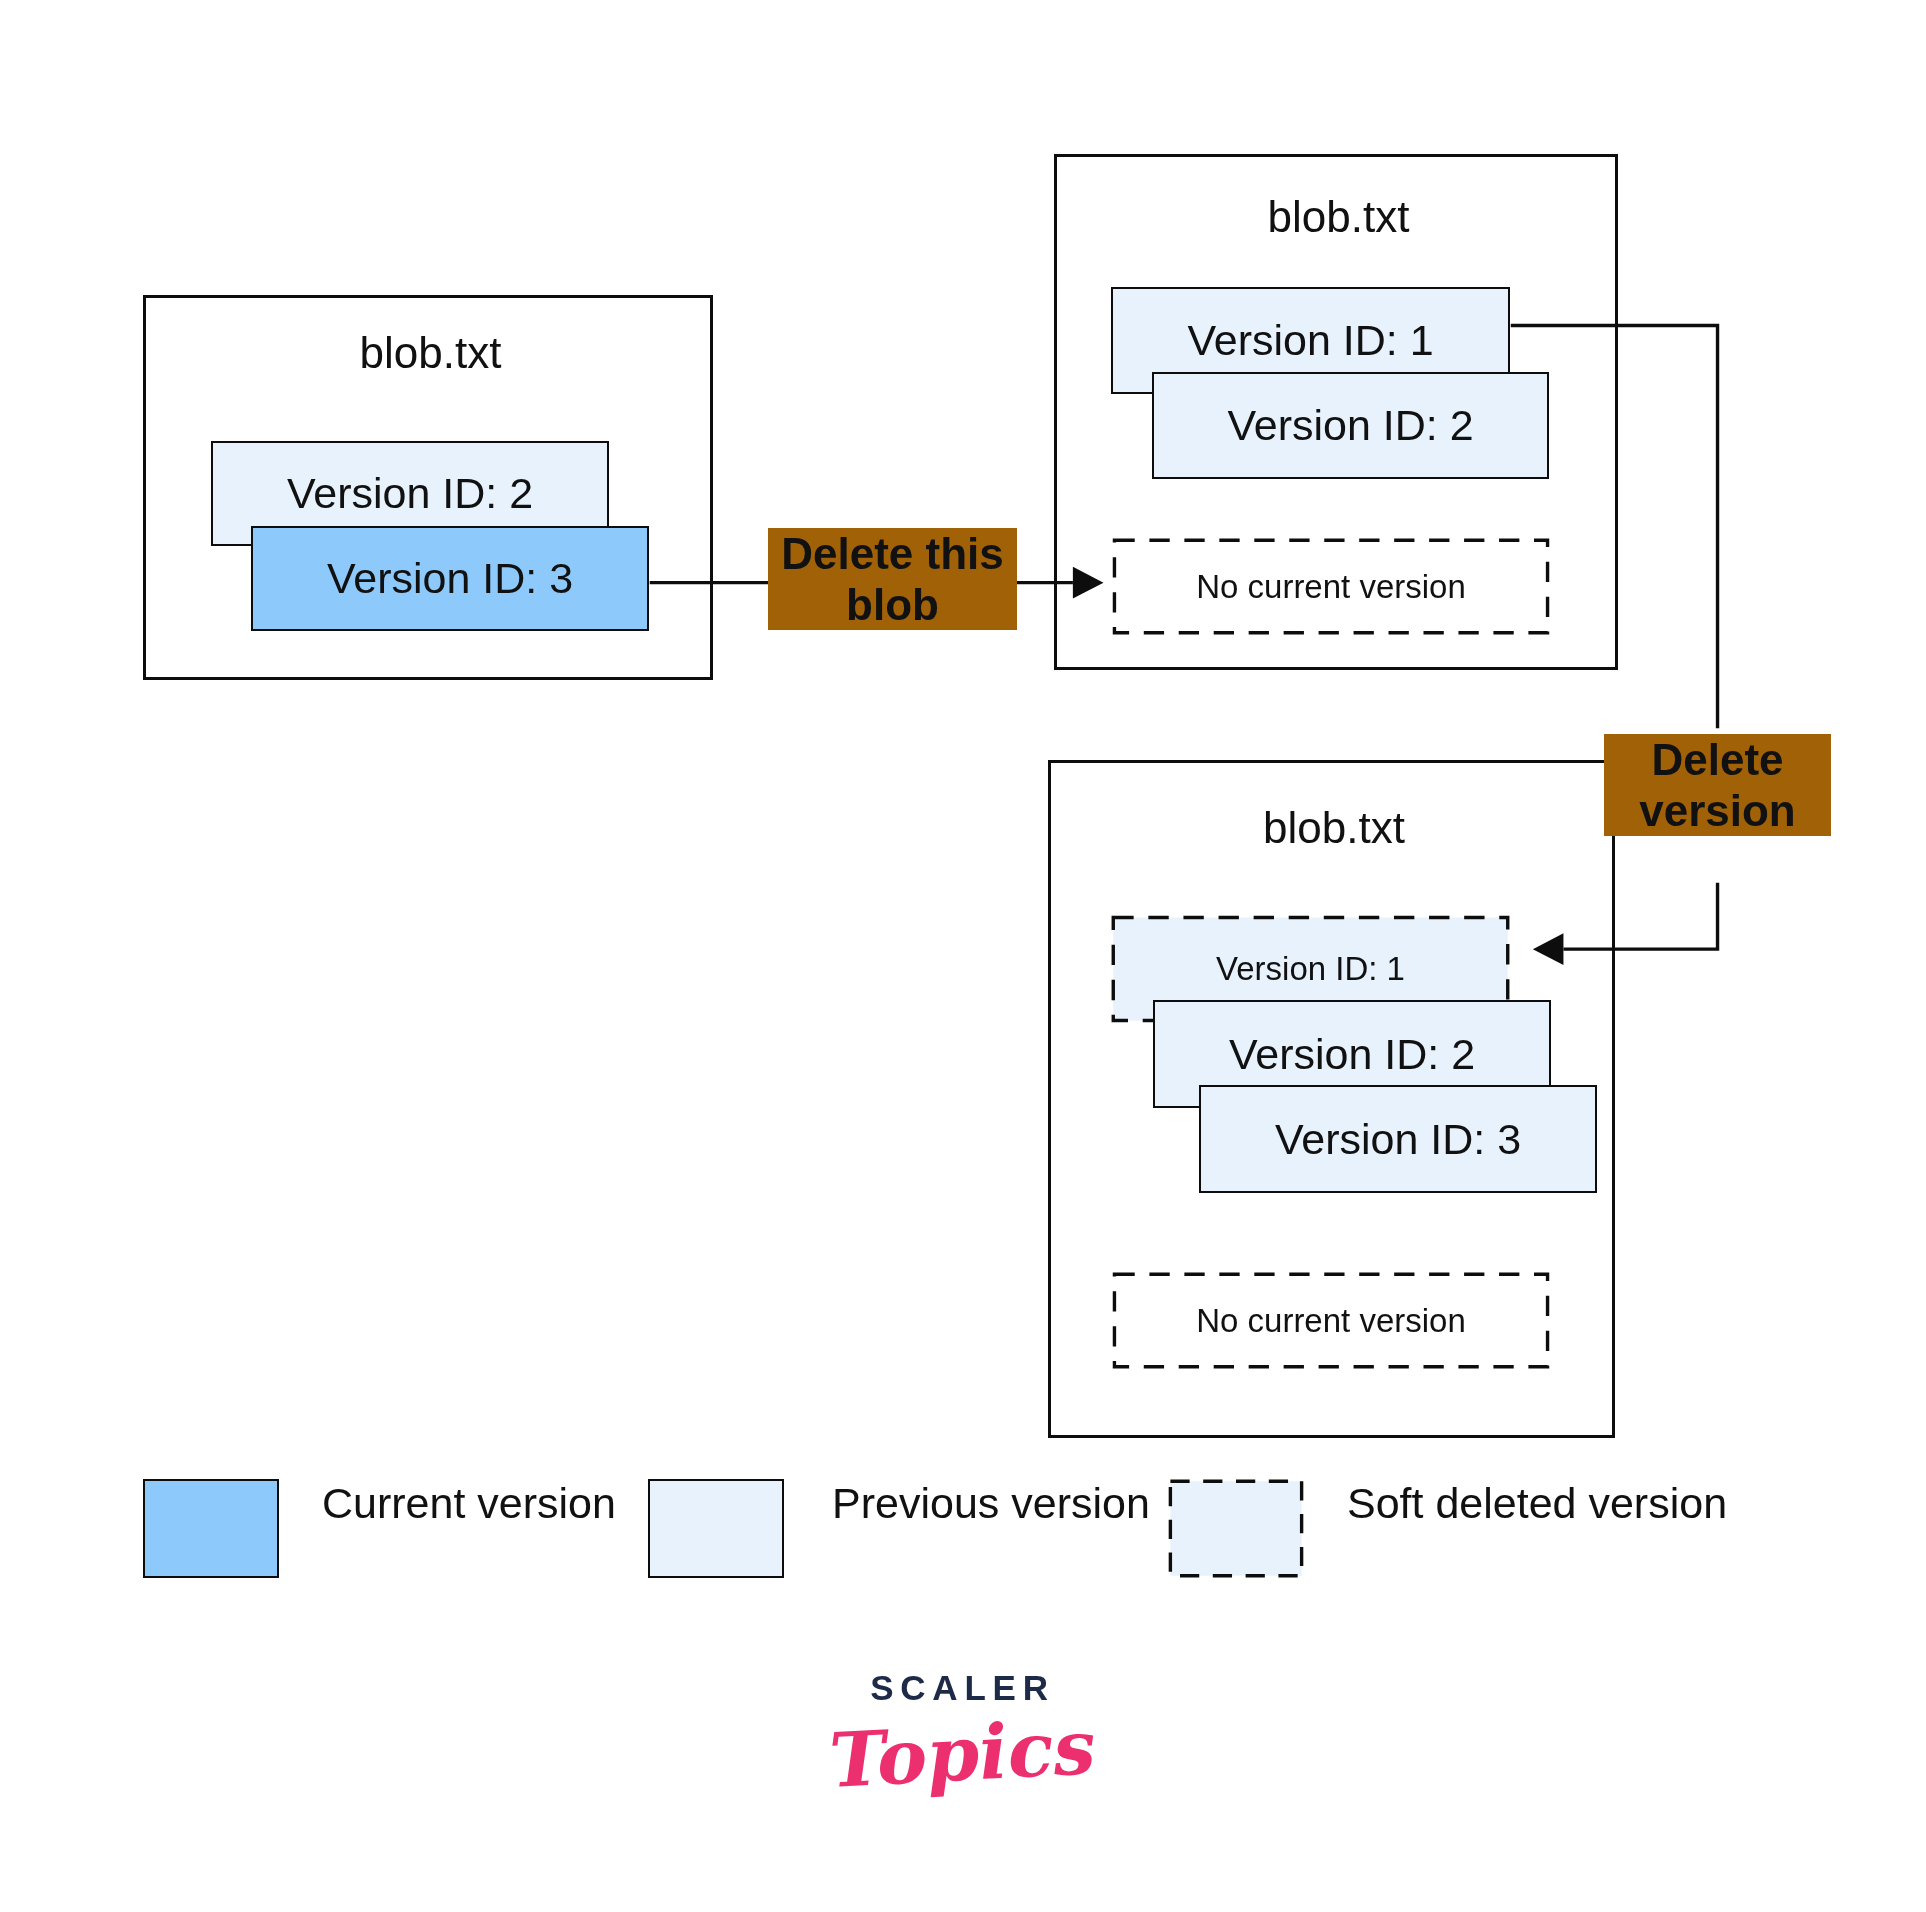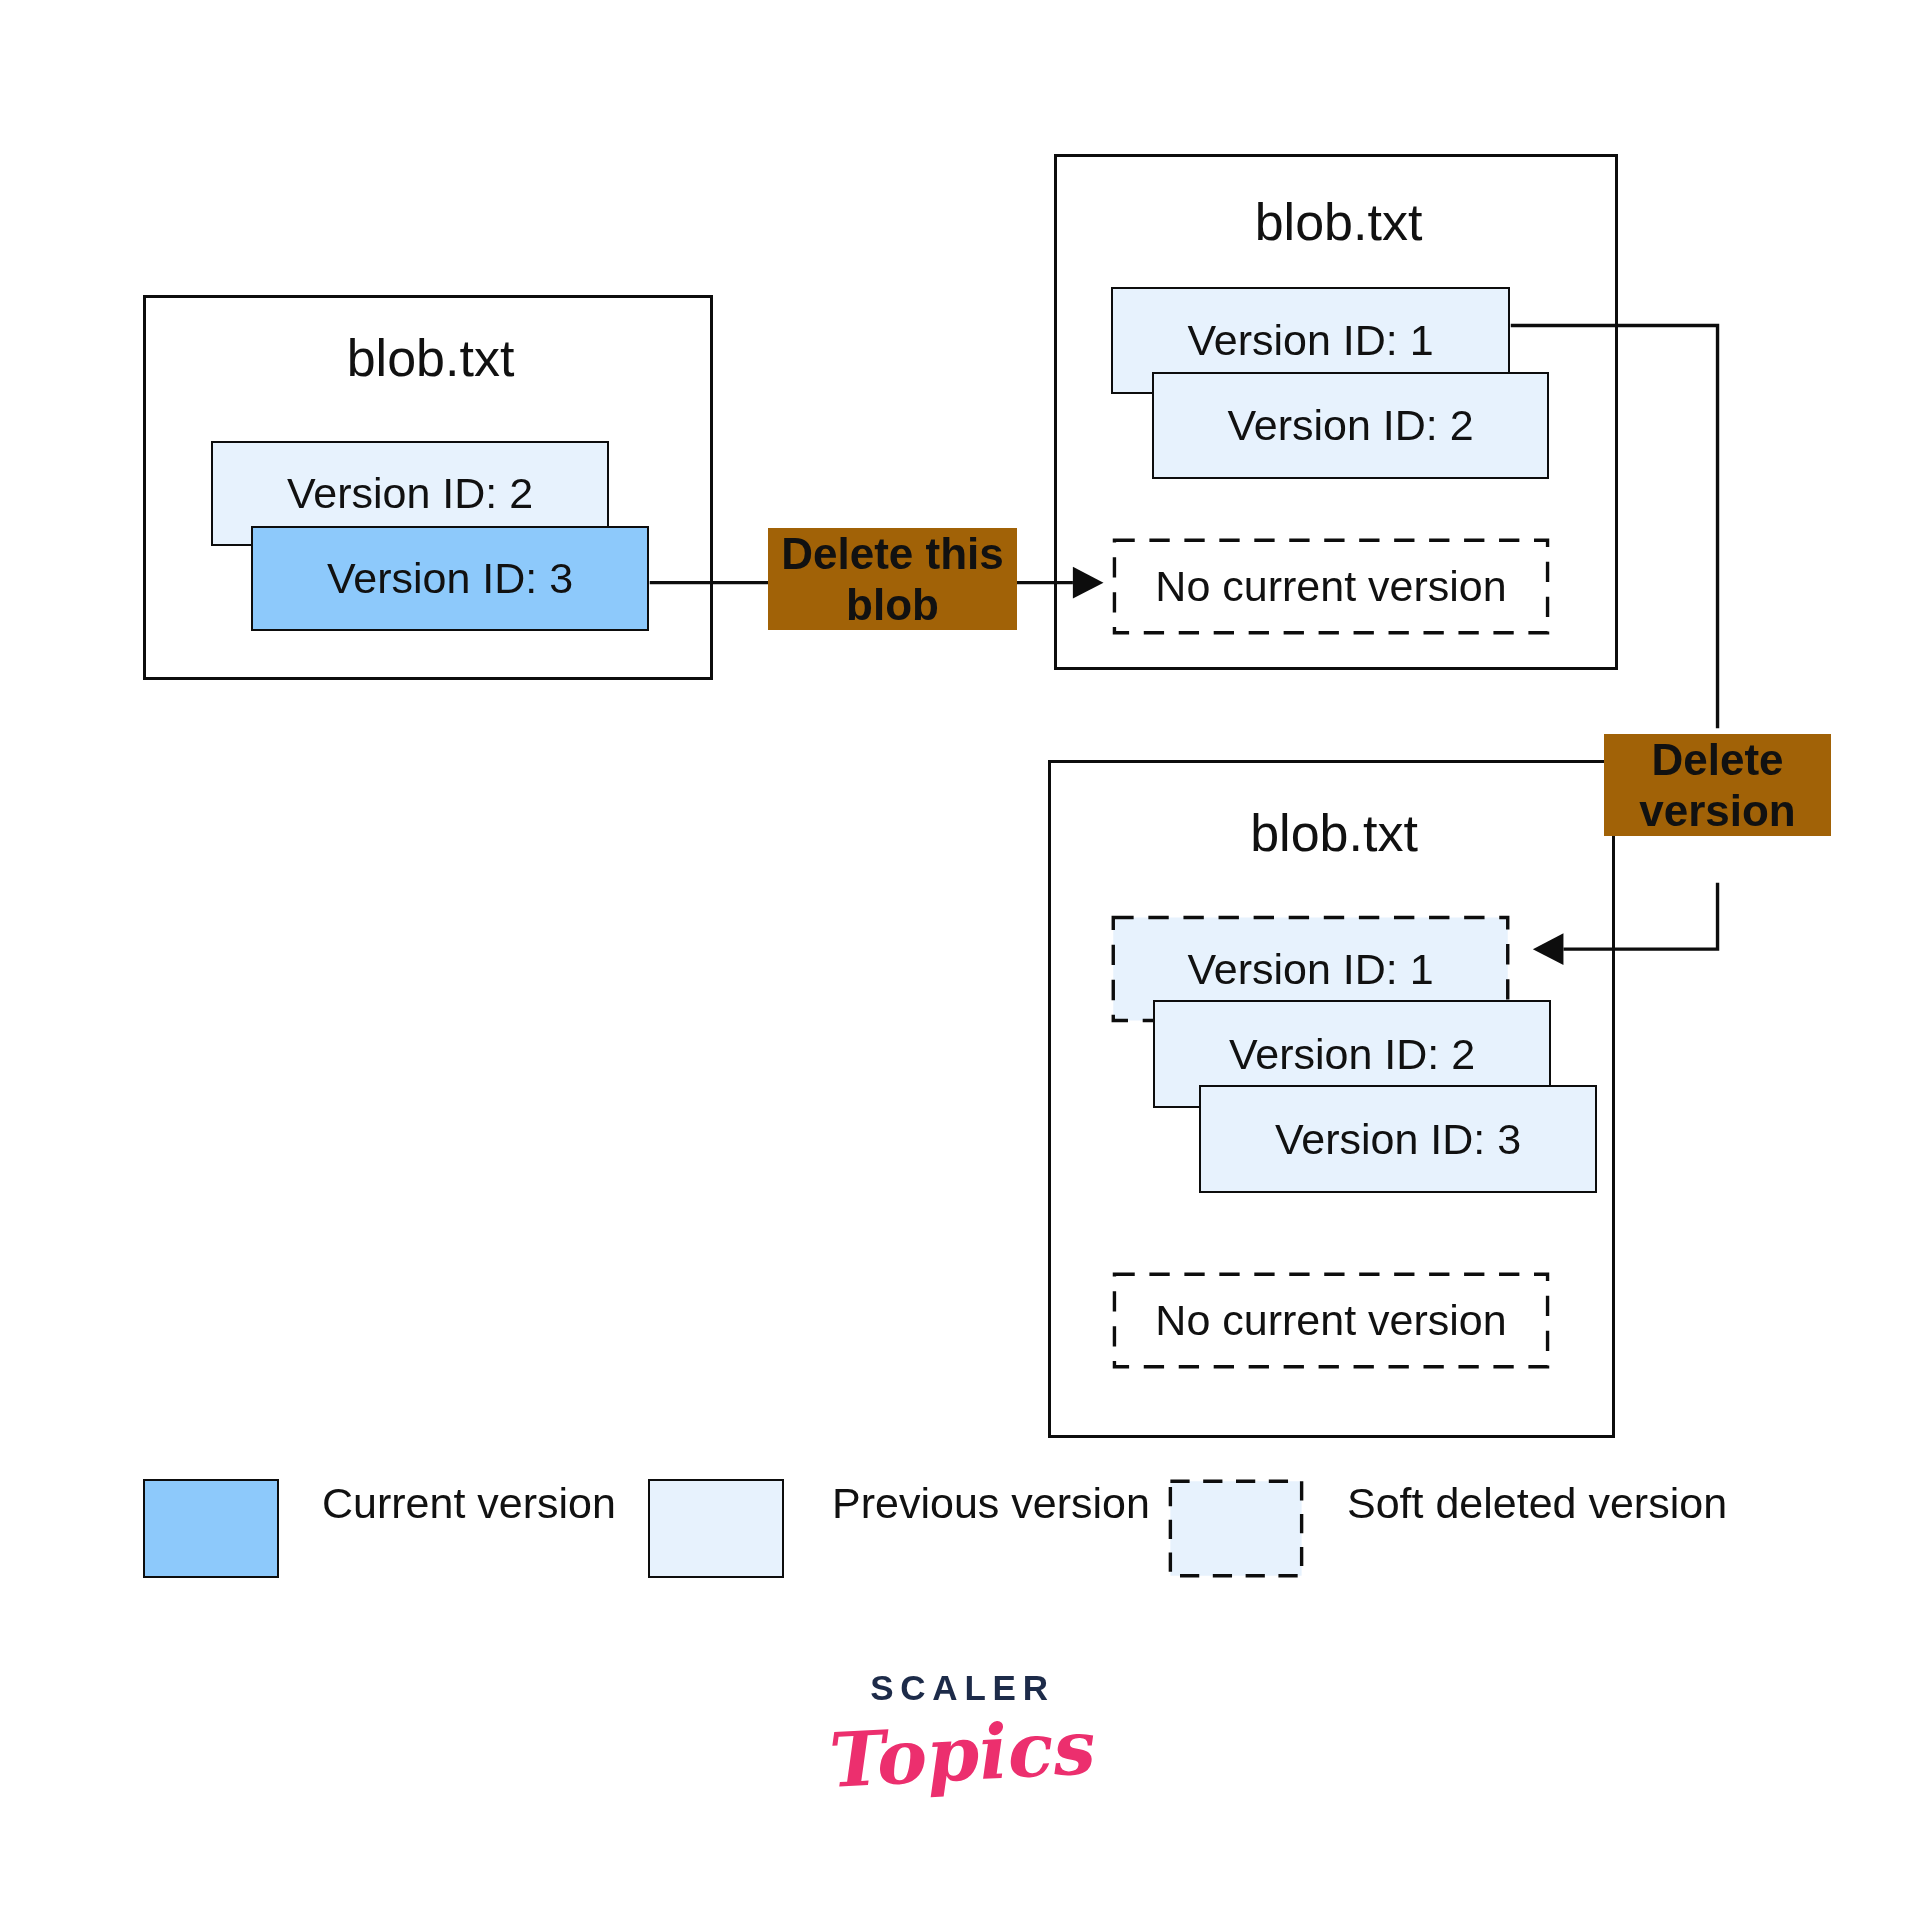--- a/index.html
+++ b/index.html
@@ -17,21 +17,21 @@
   .bigbox {
     position: absolute;
     background: #ffffff;
     border: 3.4px solid #0d0d0d;
     box-sizing: border-box;
   }
   .bigbox .title {
     position: absolute;
     left: 5px; right: 0;
     text-align: center;
-    font-size: 52px;
+    font-size: 44px;
     color: #111111;
   }
 
   
   .vbox {
     position: absolute;
     border: 2.8px solid #0d0d0d;
     box-sizing: border-box;
     display: flex;
     align-items: center;
@@ -40,21 +40,21 @@
   }
   .vbox.state-current  { background: #8dc9fb; }
   .vbox.state-previous { background: #e7f2fd; }
 
   
   .dashed-box {
     position: absolute;
     display: flex;
     align-items: center;
     justify-content: center;
-    font-size: 43px;
+    font-size: 33px;
   }
   .dashed-box svg { position: absolute; left: 0; top: 0; }
   .dashed-box .lbl { position: relative; }
 
   
   .connectors {
     position: absolute;
     left: 0; top: 0;
     pointer-events: none;
   }

